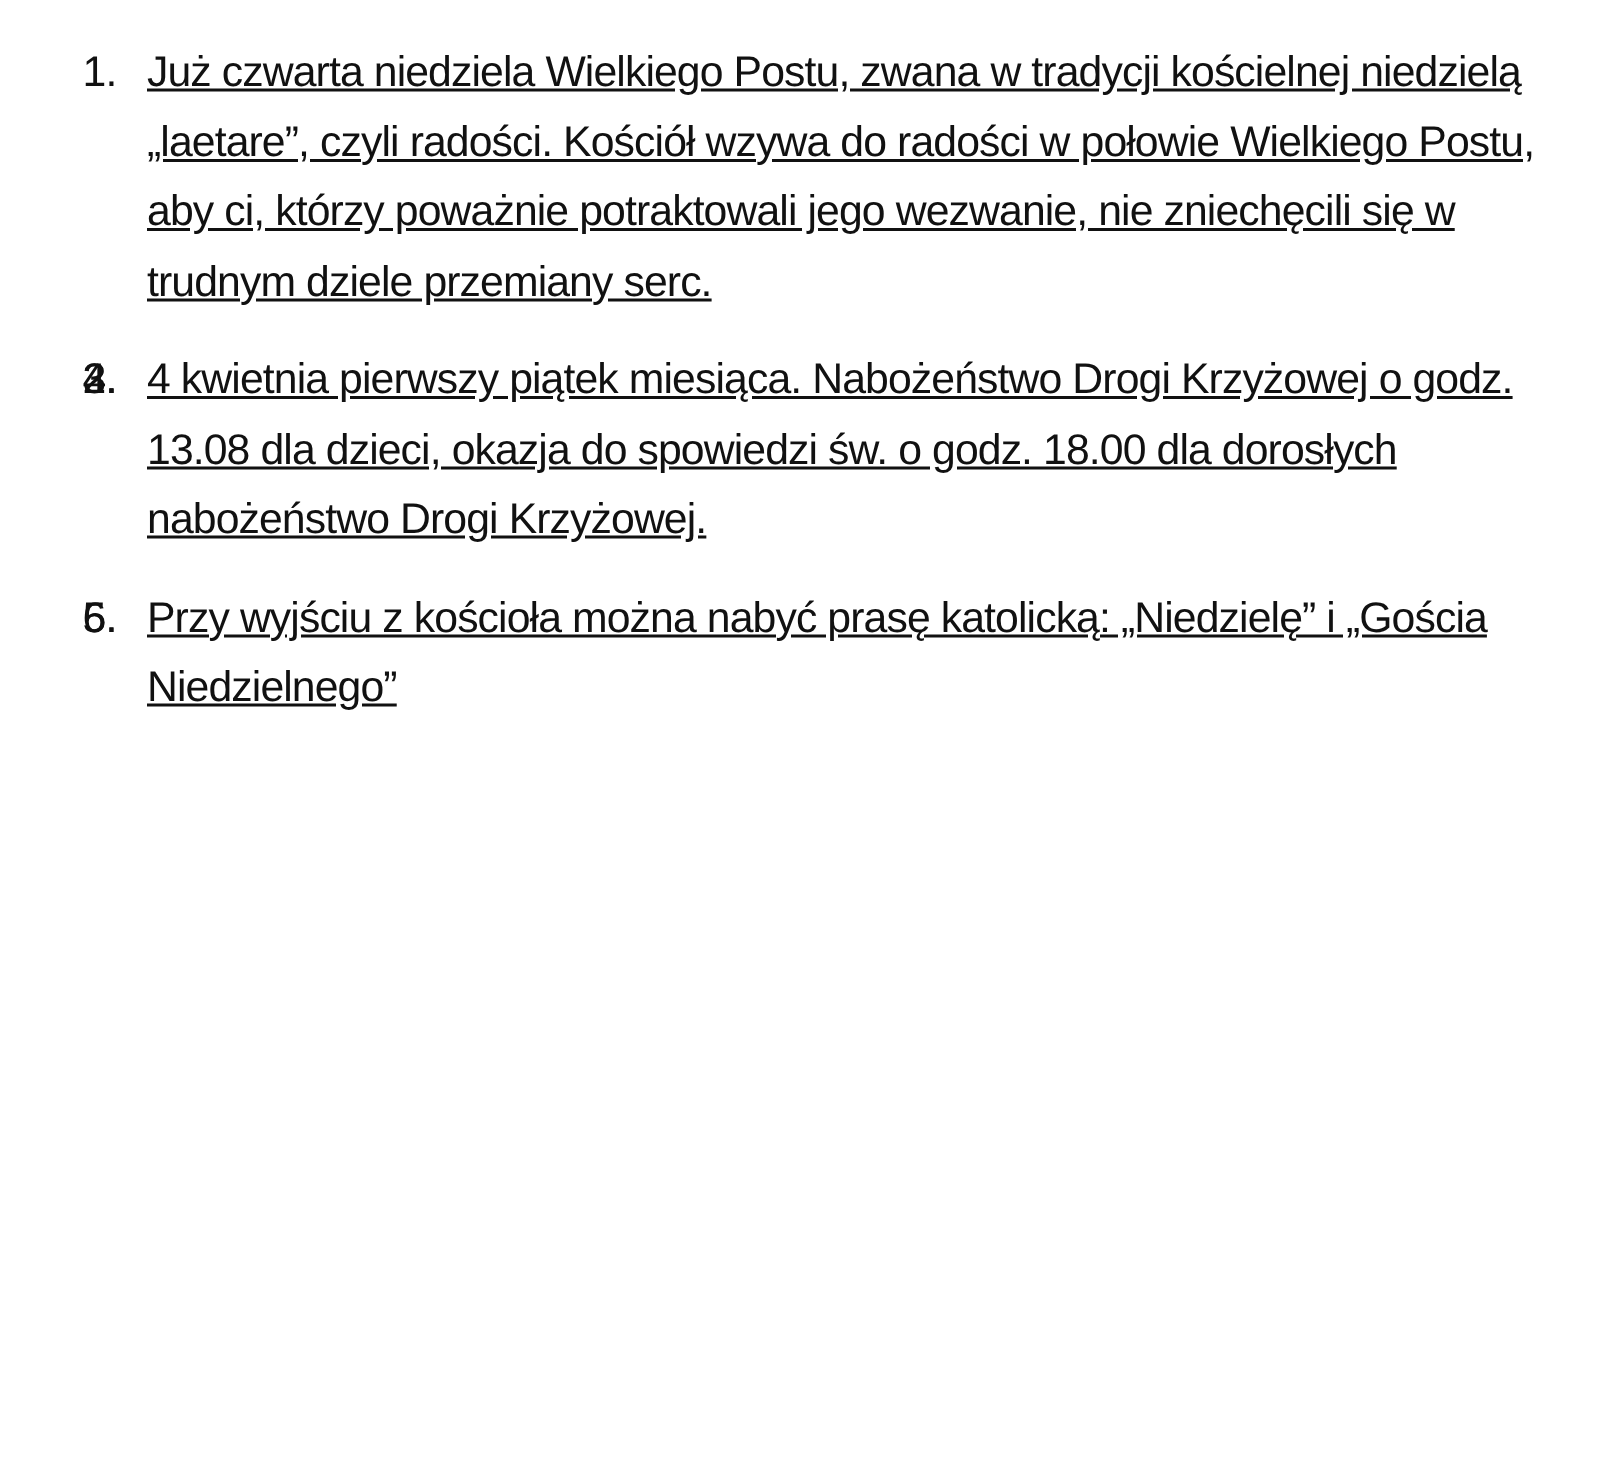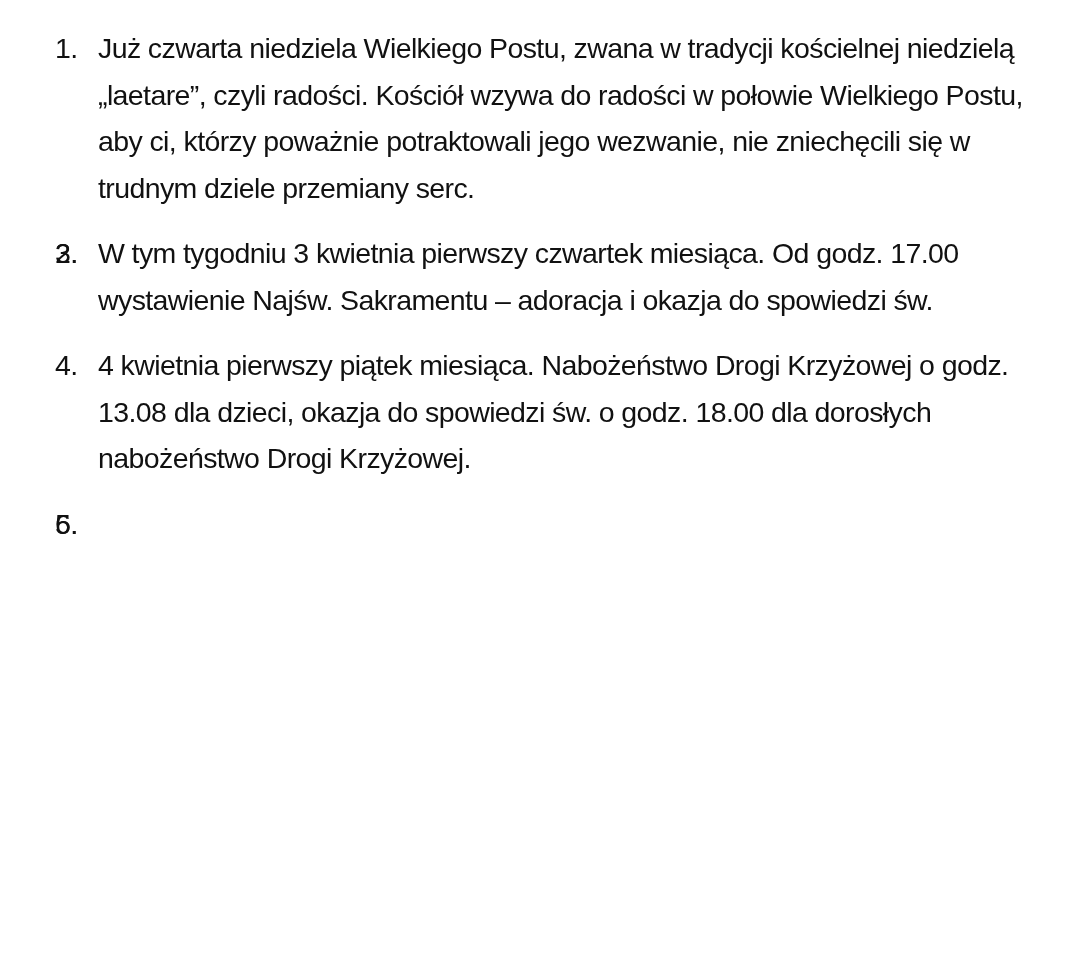--- a/index.html
+++ b/index.html
@@ -28,40 +28,41 @@
       line-height: 46.5px;
       letter-spacing: -0.6px;
     }
     .item-number {
       position: absolute;
       left: 55px;
       top: 0;
     }
     .item-text {
       display: block;
+      text-decoration: underline;
     }
   </style>
 </head>
 <body>
 
 <ol class="announcements">
   <li class="item">
     <span class="item-number">1.</span>
     <span class="item-text">Już czwarta niedziela Wielkiego Postu, zwana w tradycji kościelnej niedzielą „laetare”, czyli radości. Kościół wzywa do radości w połowie Wielkiego Postu, aby ci, którzy poważnie potraktowali jego wezwanie, nie zniechęcili się w trudnym dziele przemiany serc.</span>
   </li>
   <li class="item">
     <span class="item-number">2.</span>
   </li>
   <li class="item">
     <span class="item-number">3.</span>
-    <span class="item-text">W tym tygodniu 3 kwietnia pierwszy czwartek miesiąca. Od godz. 17.00 wystawienie Najśw. Sakramentu – adoracja i okazja do spowiedzi św.</span>
   </li>
   <li class="item">
     <span class="item-number">4.</span>
     <span class="item-text">4 kwietnia pierwszy piątek miesiąca. Nabożeństwo Drogi Krzyżowej o godz. 13.08 dla dzieci, okazja do spowiedzi św. o godz. 18.00 dla dorosłych nabożeństwo Drogi Krzyżowej.</span>
   </li>
   <li class="item">
     <span class="item-number">5.</span>
   </li>
   <li class="item">
     <span class="item-number">6.</span>
+    <span class="item-text">Przy wyjściu z kościoła można nabyć prasę katolicką: „Niedzielę” i „Gościa Niedzielnego”</span>
   </li>
 </ol>
 
 </body></html>

